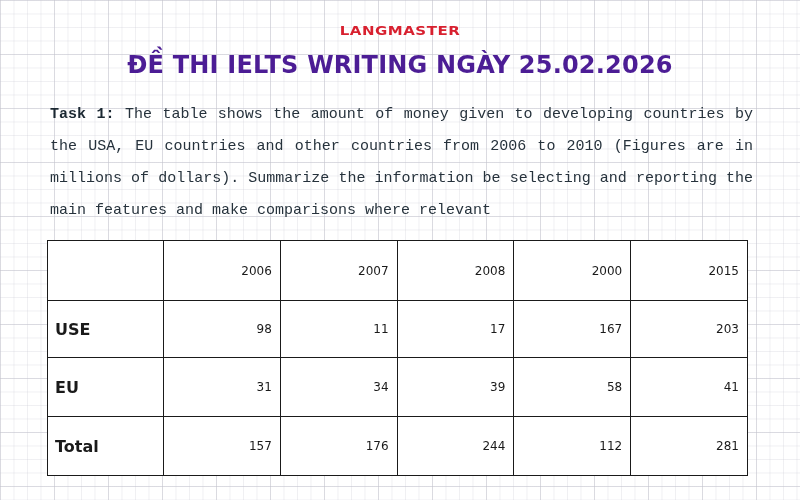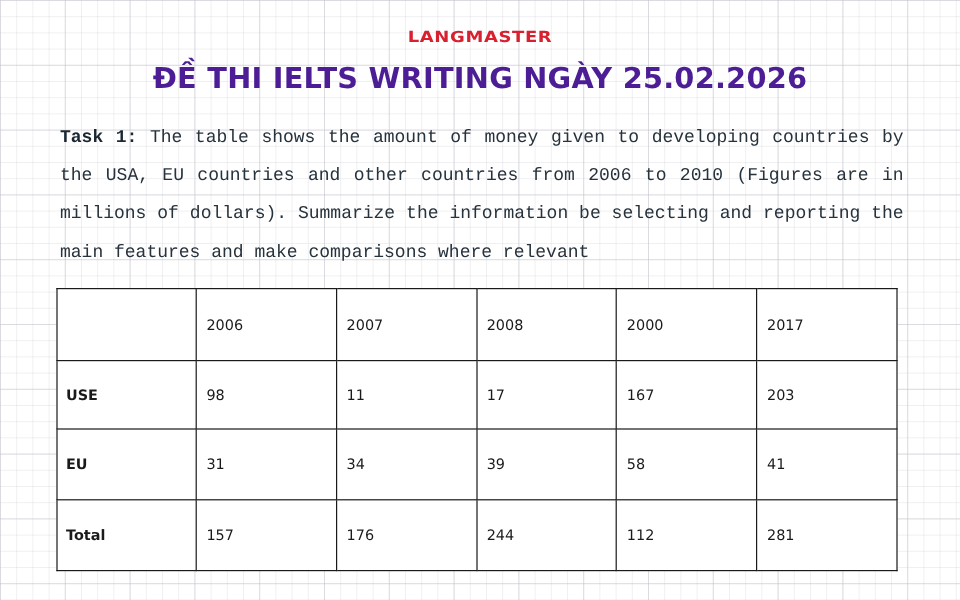--- a/index.html
+++ b/index.html
@@ -72,27 +72,27 @@
       background: #ffffff;
       table-layout: fixed;
       font-family: "DejaVu Sans", sans-serif;
       font-size: 12px;
       color: #1a1a1a;
     }
     table.data-table td {
       border: 1.6px solid #1a1a1a;
       padding: 0 8px;
       vertical-align: middle;
-      text-align: left;
+      text-align: right;
     }
     table.data-table td.row-label {
       text-align: left;
       font-weight: bold;
       padding-left: 7px;
-      font-size: 12px;
+      font-size: 16px;
     }
     table.data-table tr.r-header { height: 44px; }
     table.data-table tr.r-use { height: 42px; }
     table.data-table tr.r-eu { height: 43px; }
     table.data-table tr.r-other { height: 64px; }
     table.data-table tr.r-total { height: 43px; }
     col.c-label { width: 116px; }
     col.c-year { width: 116.8px; }
   </style>
 </head>
@@ -114,21 +114,21 @@
       <col class="c-year">
       <col class="c-year">
   </colgroup>
   <tbody>
       <tr class="r-header">
     <td></td>
     <td>2006</td>
     <td>2007</td>
     <td>2008</td>
     <td>2000</td>
-    <td>2017</td>
+    <td>2015</td>
   </tr>
   <tr class="r-use">
     <td class="row-label">USE</td>
     <td>98</td>
     <td>11</td>
     <td>17</td>
     <td>167</td>
     <td>203</td>
   </tr>
   <tr class="r-eu">

